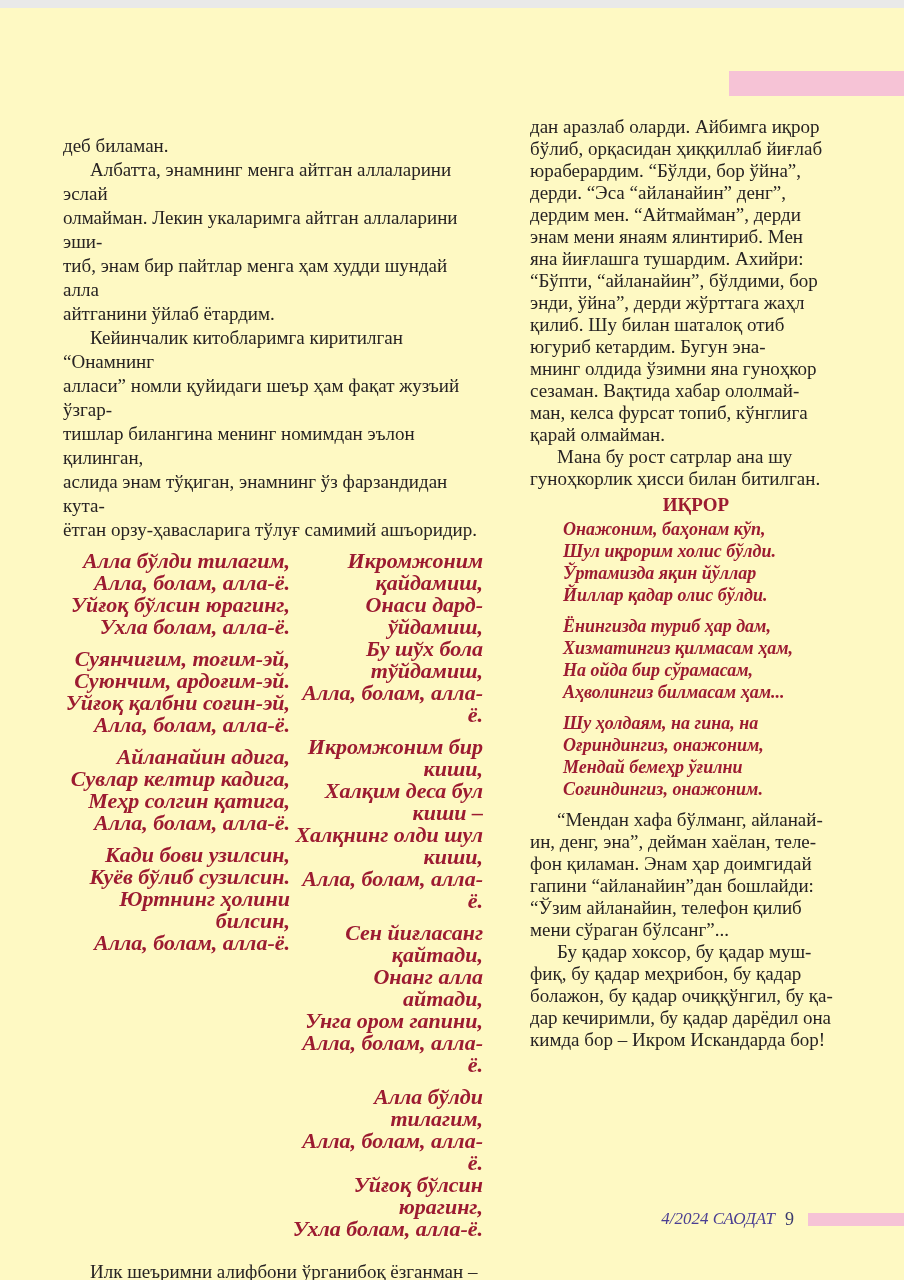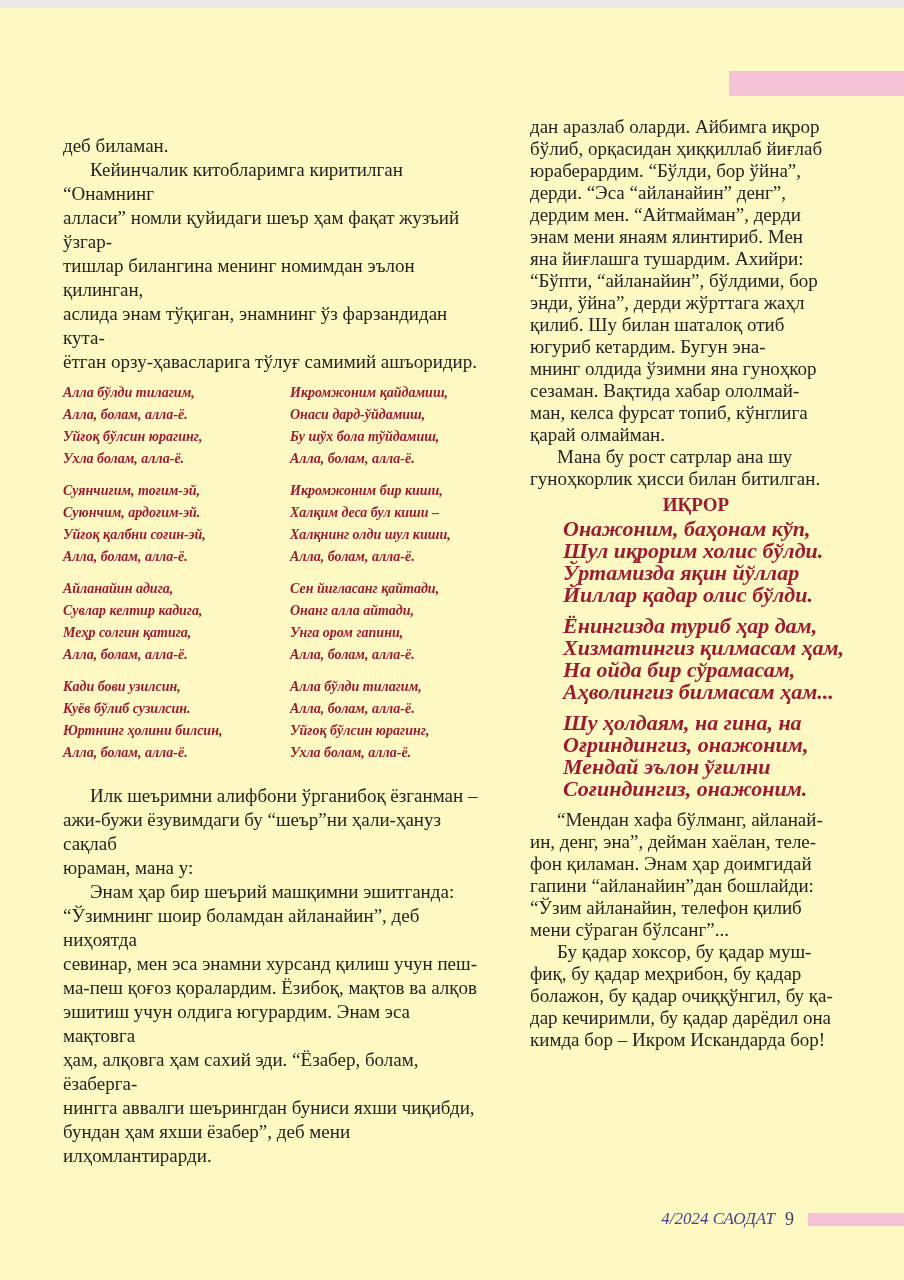--- a/index.html
+++ b/index.html
@@ -17,49 +17,53 @@
 
   .body-text { font-size:19px; line-height:24px; white-space:pre-line; }
   .col-right .body-text { line-height:22px; }
   .indent { text-indent:27px; }
 
   .poem { color:#9c1b31; font-weight:bold; font-style:italic; white-space:pre-line; }
 
   .lullaby-grid { display:flex; margin:8px 0 10px 0; }
   .lullaby-col { width:227px; }
   .lullaby-col.right { width:193px; }
-  .lullaby-col .stanza { font-size:14px; line-height:22px; margin-bottom:10px; }
+  .lullaby-col .stanza { font-size:22px; line-height:22px; margin-bottom:10px;text-align:right; }
 
   .school-poem { margin:10px 0 10px 32px; font-size:18px; line-height:24px; }
 
   .iqror-heading {
     text-align:center; font-size:19px; margin:4px 0 2px 0;
     color:#9c1b31; font-weight:bold; 
   }
-  .rc-stanza { margin:0 0 9px 33px; font-size:22px; line-height:22px; }
+  .rc-stanza { margin:0 0 9px 33px; font-size:18px; line-height:22px; }
   .rc-para { margin-top:4px; }
 
   .footer {
     position:absolute; top:1199px; right:0; height:24px;
     display:flex; align-items:center;
     font-family:Liberation Serif, serif;
   }
   .footer-issue { font-style:italic; color:#4a3e92; font-size:17px; }
   .footer-num { color:#3a3a6c; font-size:18px; margin-left:10px; }
   .footer-bar { width:96px; height:13px; background:#f6c3d6; margin-left:14px; }
 </style>
 </head>
 <body>
 
 <div class="page">
 
   <div class="accent-bar top"></div>
 
   <div class="col col-left">
     <div class="body-text">деб биламан.</div>
+    <div class="body-text indent">Албатта, энамнинг менга айтган аллаларини эслай
+олмайман. Лекин укаларимга айтган аллаларини эши-
+тиб, энам бир пайтлар менга ҳам худди шундай алла
+айтганини ўйлаб ётардим.</div>
     <div class="body-text indent">Кейинчалик китобларимга киритилган “Онамнинг
 алласи” номли қуйидаги шеър ҳам фақат жузъий ўзгар-
 тишлар билангина менинг номимдан эълон қилинган,
 аслида энам тўқиган, энамнинг ўз фарзандидан кута-
 ётган орзу-ҳавасларига тўлуғ самимий ашъоридир.</div>
 
     <div class="lullaby-grid">
       <div class="lullaby-col">
         <div class="poem stanza">Алла бўлди тилагим,
 Алла, болам, алла-ё.
@@ -136,21 +140,21 @@
     <div class="poem rc-stanza">Онажоним, баҳонам кўп,
 Шул иқрорим холис бўлди.
 Ўртамизда яқин йўллар
 Йиллар қадар олис бўлди.</div>
     <div class="poem rc-stanza">Ёнингизда туриб ҳар дам,
 Хизматингиз қилмасам ҳам,
 На ойда бир сўрамасам,
 Аҳволингиз билмасам ҳам...</div>
     <div class="poem rc-stanza">Шу ҳолдаям, на гина, на
 Оғриндингиз, онажоним,
-Мендай эълон ўғилни
+Мендай бемеҳр ўғилни
 Соғиндингиз, онажоним.</div>
 
     <div class="body-text indent rc-para">“Мендан хафа бўлманг, айланай-
 ин, денг, эна”, дейман хаёлан, теле-
 фон қиламан. Энам ҳар доимгидай
 гапини “айланайин”дан бошлайди:
 “Ўзим айланайин, телефон қилиб
 мени сўраган бўлсанг”...</div>
     <div class="body-text indent">Бу қадар хоксор, бу қадар муш-
 фиқ, бу қадар меҳрибон, бу қадар

